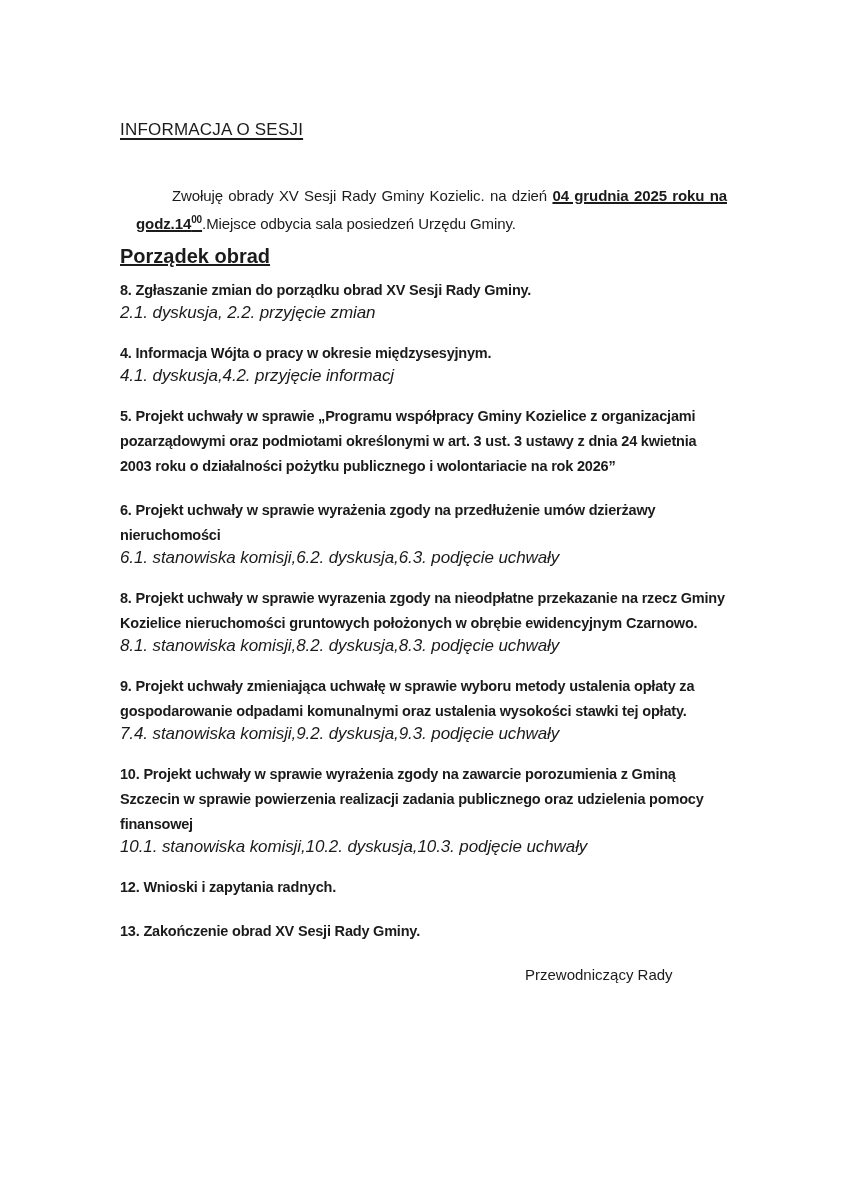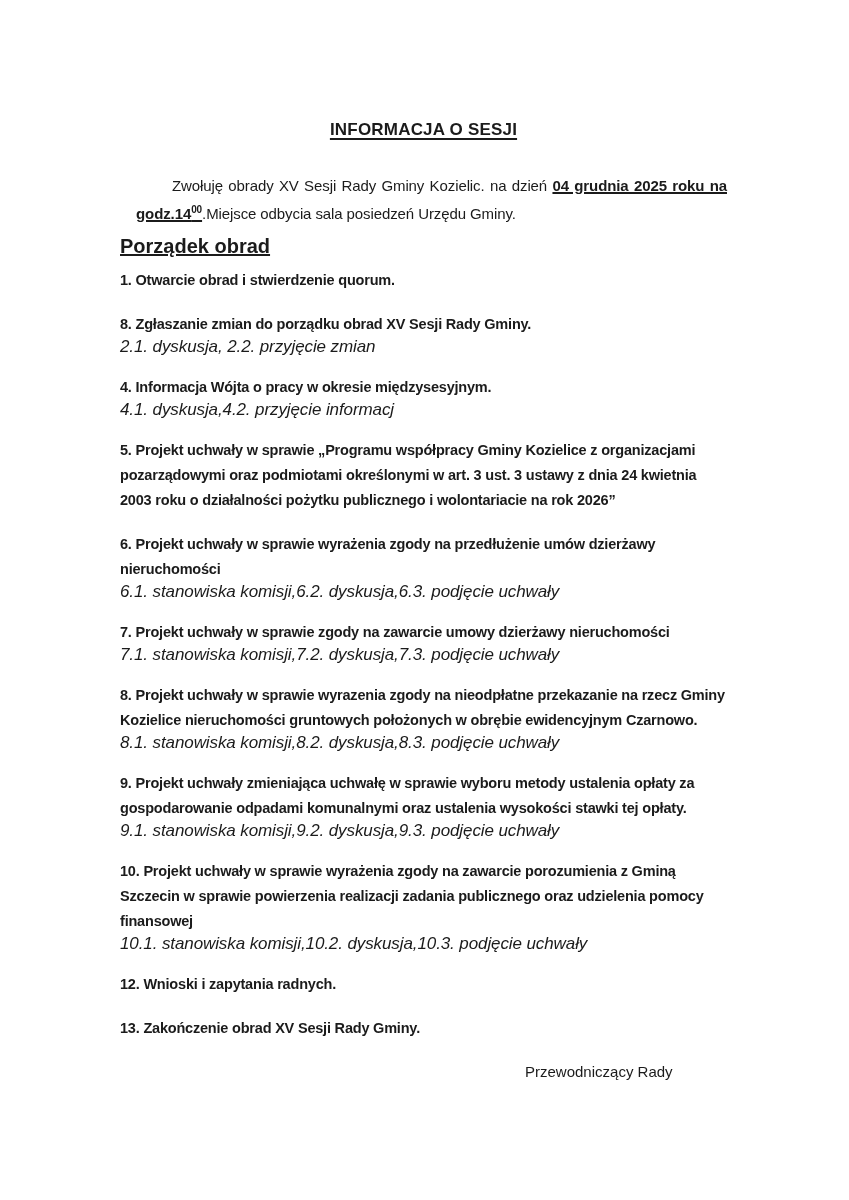--- a/index.html
+++ b/index.html
@@ -10,25 +10,24 @@
     font-family: "Liberation Sans", sans-serif;
     overflow: hidden;
   }
   .page {
     box-sizing: border-box;
     width: 849px; height: 1200px;
     padding: 120px 122px 40px 120px;
     background: #ffffff;
   }
   .doc-title {
-    text-align: center;
     font-size: 17px;
-    font-weight: 700;
+    font-weight: 400;
     letter-spacing: 0.2px;
-    margin: 0 0 34px 0;
+    margin: 0 0 44px 0;
   }
   .doc-title .u {
     text-decoration: underline;
     text-decoration-thickness: 2px;
     text-underline-offset: 3px;
   }
   .intro {
     margin: 0 0 9px 16px;
     text-indent: 36px;
     text-align: justify;
@@ -78,23 +77,20 @@
   <div class="doc-title">
     <span class="u">INFORMACJA O SESJI</span>
   </div>
 
   <p class="intro"><span class="lead">Zwołuję obrady XV Sesji Rady Gminy Kozielic. na dzień </span><span class="date"><span>04 grudnia 2025 roku na godz.14</span><sup>00</sup></span><span>.Miejsce odbycia sala posiedzeń Urzędu Gminy.</span></p>
 
   <div class="agenda-heading">Porządek obrad</div>
 
   <div>
 
-    <div class="item">
-      <div class="item-title">1. Otwarcie obrad i stwierdzenie quorum.</div>
-    </div>
 
     <div class="item">
       <div class="item-title">8. Zgłaszanie zmian do porządku obrad XV Sesji Rady Gminy.</div>
       <div class="item-sub">2.1. dyskusja, 2.2. przyjęcie zmian</div>
     </div>
 
 
     <div class="item">
       <div class="item-title">4. Informacja Wójta o pracy w okresie międzysesyjnym.</div>
       <div class="item-sub">4.1. dyskusja,4.2. przyjęcie informacj</div>
@@ -102,33 +98,29 @@
 
     <div class="item">
       <div class="item-title">5. Projekt uchwały w sprawie „Programu współpracy Gminy Kozielice z organizacjami pozarządowymi oraz podmiotami określonymi w art. 3 ust. 3 ustawy z dnia 24 kwietnia 2003 roku o działalności pożytku publicznego i wolontariacie na rok 2026”</div>
     </div>
 
     <div class="item">
       <div class="item-title">6. Projekt uchwały w sprawie wyrażenia zgody na przedłużenie umów dzierżawy nieruchomości</div>
       <div class="item-sub">6.1. stanowiska komisji,6.2. dyskusja,6.3. podjęcie uchwały</div>
     </div>
 
-    <div class="item">
-      <div class="item-title">7. Projekt uchwały w sprawie zgody na zawarcie umowy dzierżawy nieruchomości</div>
-      <div class="item-sub">7.1. stanowiska komisji,7.2. dyskusja,7.3. podjęcie uchwały</div>
-    </div>
 
     <div class="item">
       <div class="item-title">8. Projekt uchwały w sprawie wyrazenia zgody na nieodpłatne przekazanie na rzecz Gminy Kozielice nieruchomości gruntowych położonych w obrębie ewidencyjnym Czarnowo.</div>
       <div class="item-sub">8.1. stanowiska komisji,8.2. dyskusja,8.3. podjęcie uchwały</div>
     </div>
 
     <div class="item">
       <div class="item-title">9. Projekt uchwały zmieniająca uchwałę w sprawie wyboru metody ustalenia opłaty za gospodarowanie odpadami komunalnymi oraz ustalenia wysokości stawki tej opłaty.</div>
-      <div class="item-sub">9.1. stanowiska komisji,9.2. dyskusja,9.3. podjęcie uchwały</div>
+      <div class="item-sub">7.4. stanowiska komisji,9.2. dyskusja,9.3. podjęcie uchwały</div>
     </div>
 
     <div class="item">
       <div class="item-title">10. Projekt uchwały w sprawie wyrażenia zgody na zawarcie porozumienia z Gminą Szczecin w sprawie powierzenia realizacji zadania publicznego oraz udzielenia pomocy finansowej</div>
       <div class="item-sub">10.1. stanowiska komisji,10.2. dyskusja,10.3. podjęcie uchwały</div>
     </div>
 
 
     <div class="item">
       <div class="item-title">12. Wnioski i zapytania radnych.</div>

